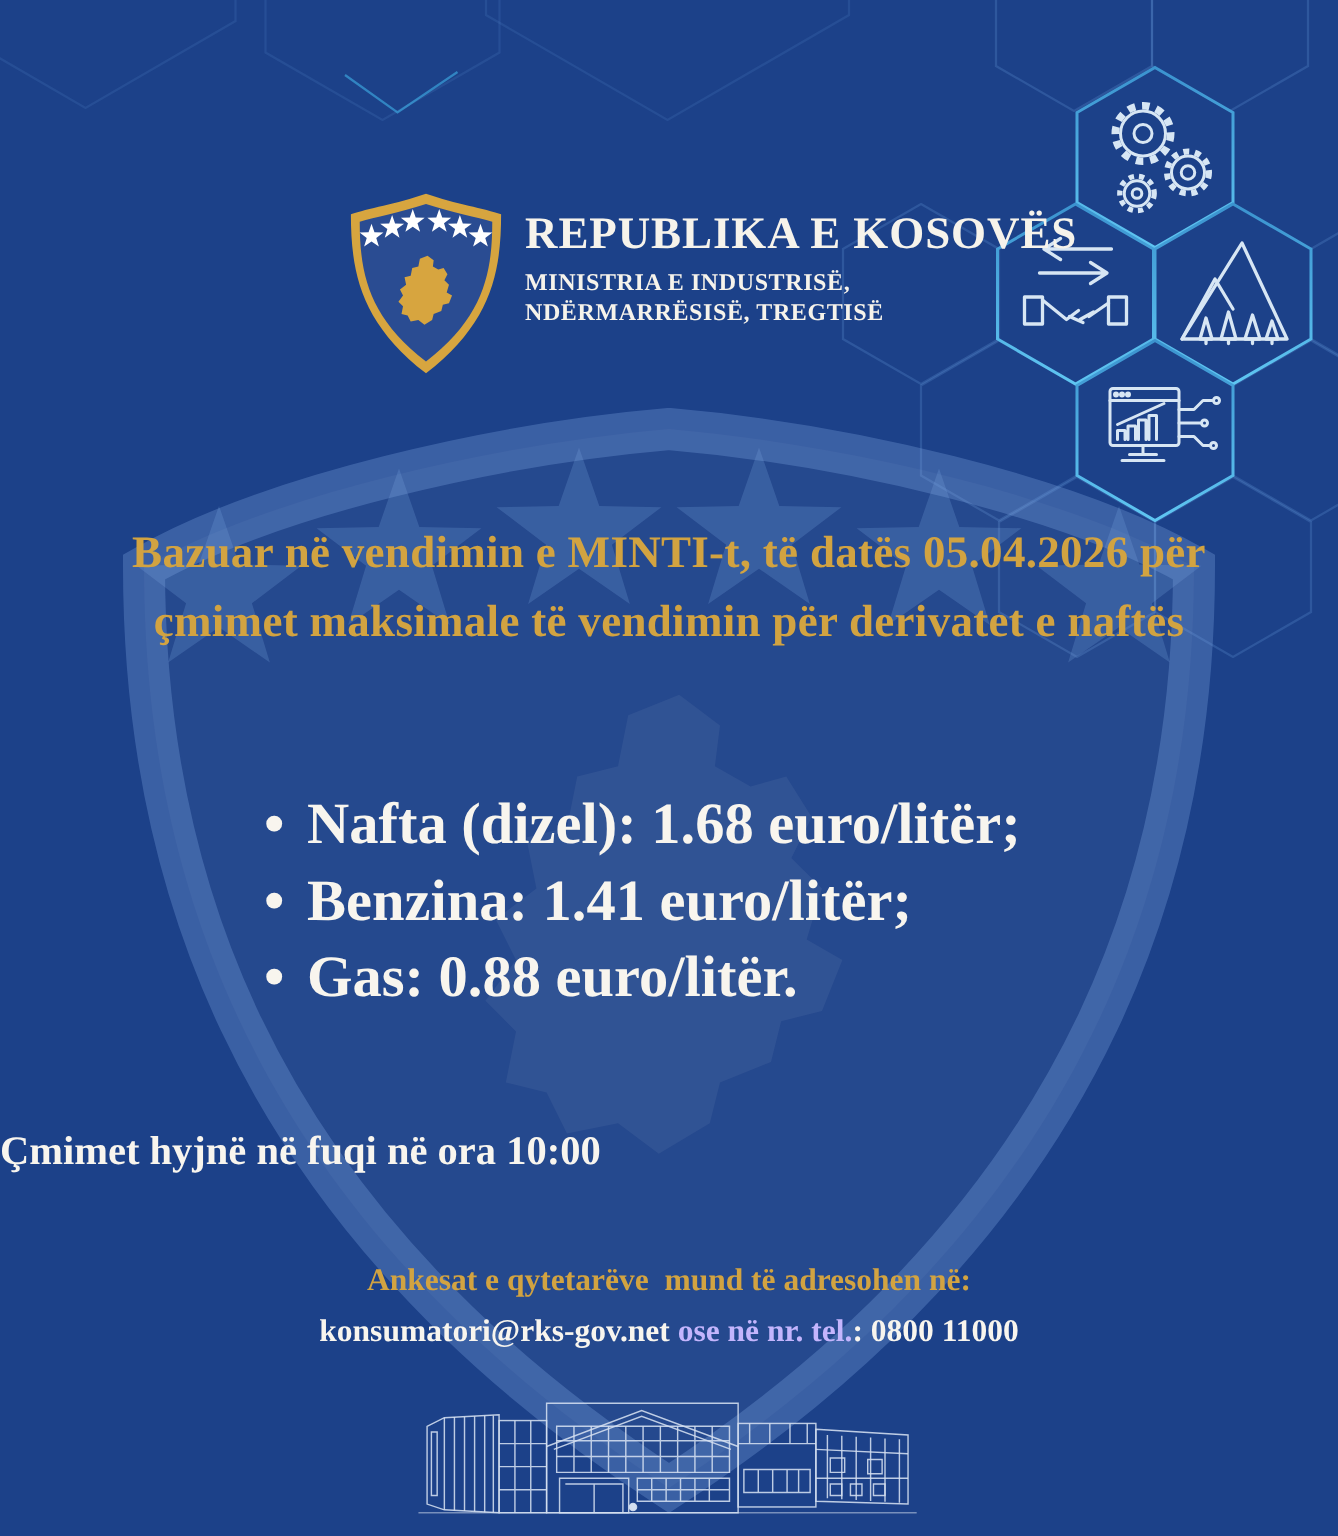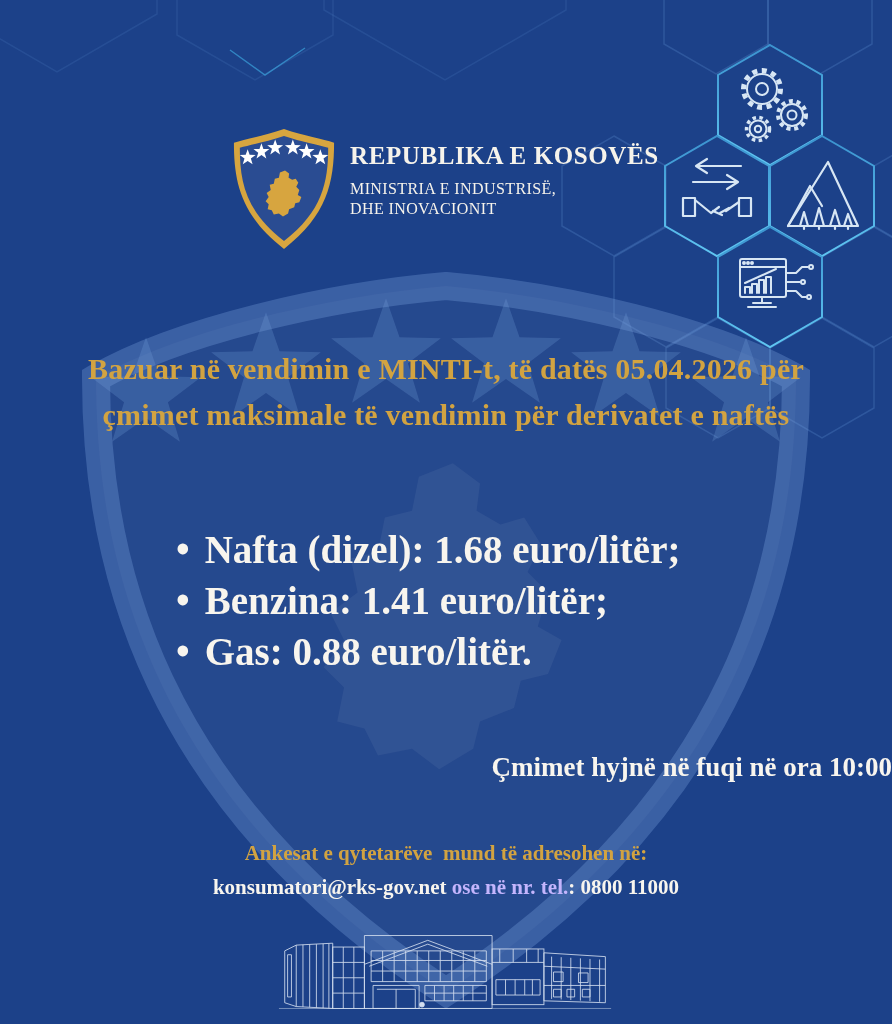--- a/index.html
+++ b/index.html
@@ -8,41 +8,41 @@
     background:#1c4189;
     font-family:"Liberation Serif","DejaVu Serif",serif;
   }
   .poster{position:absolute;inset:0;}
   svg.layer{position:absolute;left:0;top:0;pointer-events:none;}
 
   
   .header{position:absolute;left:230px;top:126px;display:flex;gap:12px;}
   .emblem{width:108px;height:126px;flex:0 0 auto;}
   .header-text{margin-top:16px;color:#f6f3eb;}
-  .republic{font-size:25px;font-weight:bold;letter-spacing:.6px;line-height:27px;}
-  .ministry{font-size:16px;font-weight:normal;letter-spacing:.4px;line-height:20px;margin-top:10px;}
+  .republic{font-size:30px;font-weight:bold;letter-spacing:.6px;line-height:27px;}
+  .ministry{font-size:16px;font-weight:bold;letter-spacing:.4px;line-height:20px;margin-top:10px;}
 
   
   .announce{
     position:absolute;top:346px;left:0;width:100%;
     text-align:center;color:#d2a341;font-weight:bold;
     font-size:30px;line-height:46px;letter-spacing:.2px;
   }
   .announce .date{color:#f8f5ee;font-size:36px;}
 
   
   .prices{
     position:absolute;left:136px;top:524px;margin:0;padding:0;list-style:none;
     color:#f8f5ee;font-weight:bold;font-size:39px;line-height:51px;
   }
   .prices li{white-space:nowrap;margin-left:40px;}
   .prices .dot{margin-right:15px;}
 
   .effective{
-    position:absolute;top:752px;left:0;width:100%;text-align:right;
+    position:absolute;top:752px;left:0;width:100%;text-align:left;
     color:#f8f5ee;font-weight:bold;font-size:27px;
   }
 
   .contact{
     position:absolute;top:836px;left:0;width:100%;text-align:center;
     font-weight:bold;font-size:21px;line-height:34px;
   }
   .contact-intro{color:#d2a341;white-space:pre-wrap;}
   .contact .gold{color:#c4b5fd;}
   .contact .white{color:#f8f5ee;}
@@ -170,21 +170,21 @@
         <use href="#star-s" transform="translate(64,21) scale(0.155)"></use>
         <use href="#star-s" transform="translate(78,25) scale(0.155)"></use>
         <use href="#star-s" transform="translate(92,31) scale(0.155)"></use>
       </g>
       <use href="#ksmap-s" transform="translate(29,40) scale(0.52)" fill="#d7a53f"></use>
     </svg>
     <div class="header-text">
       <div class="republic">REPUBLIKA E KOSOVËS</div>
       <div class="ministry">
         <div>MINISTRIA E INDUSTRISË,</div>
-        <div>DHE INOVACIONIT</div>
+        <div>NDËRMARRËSISË, TREGTISË</div>
       </div>
     </div>
   </header>
 
   <div class="announce">
     <div>Bazuar në vendimin e MINTI-t, të datës 05.04.2026 për</div>
     <div>çmimet maksimale të vendimin për derivatet e naftës</div>
   </div>
 
   <ul class="prices">

